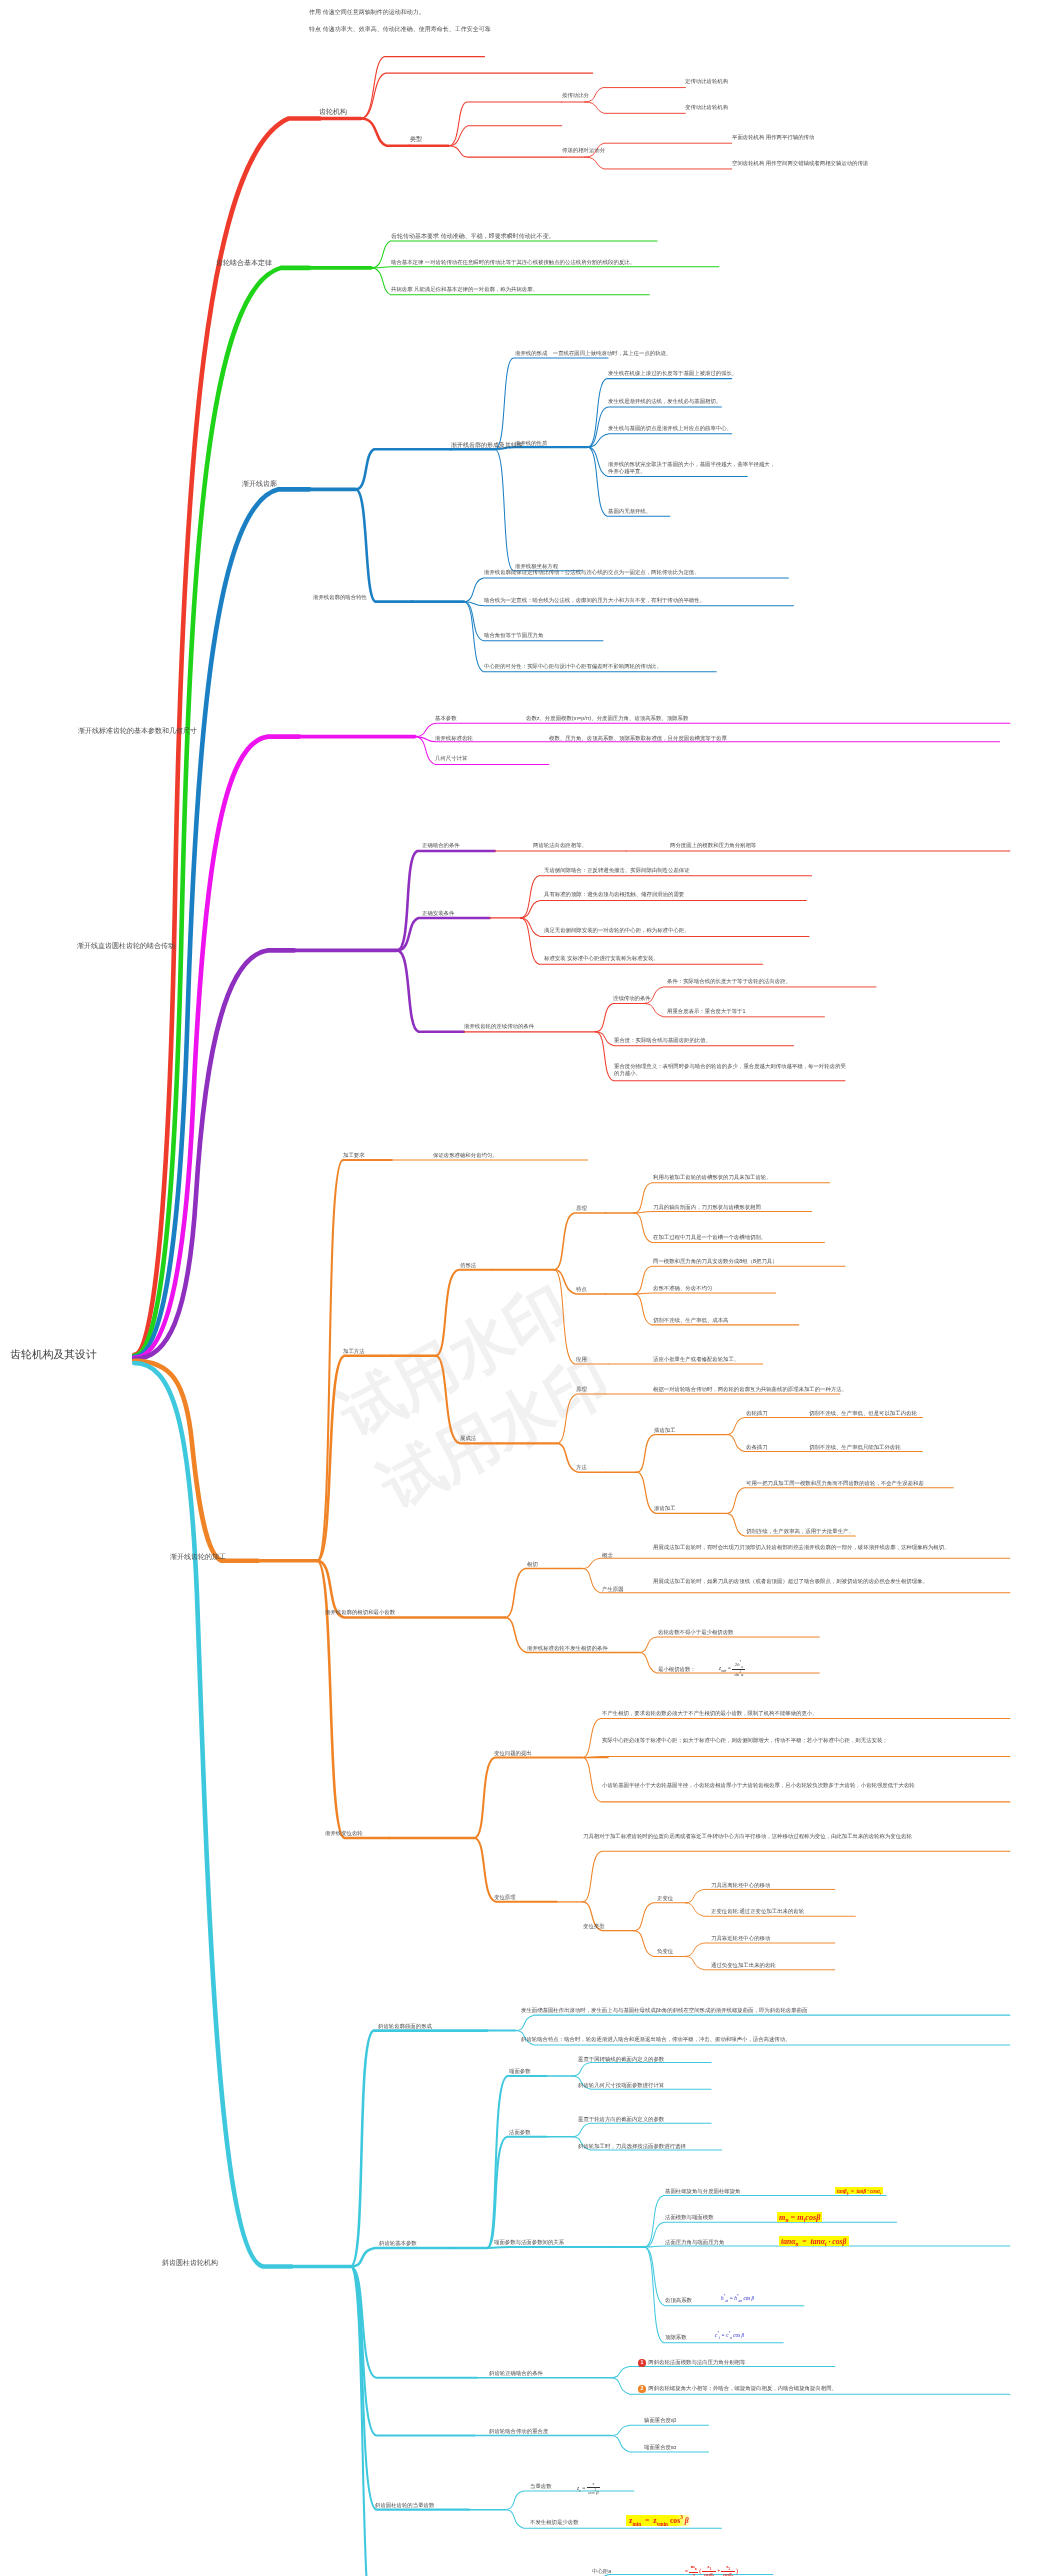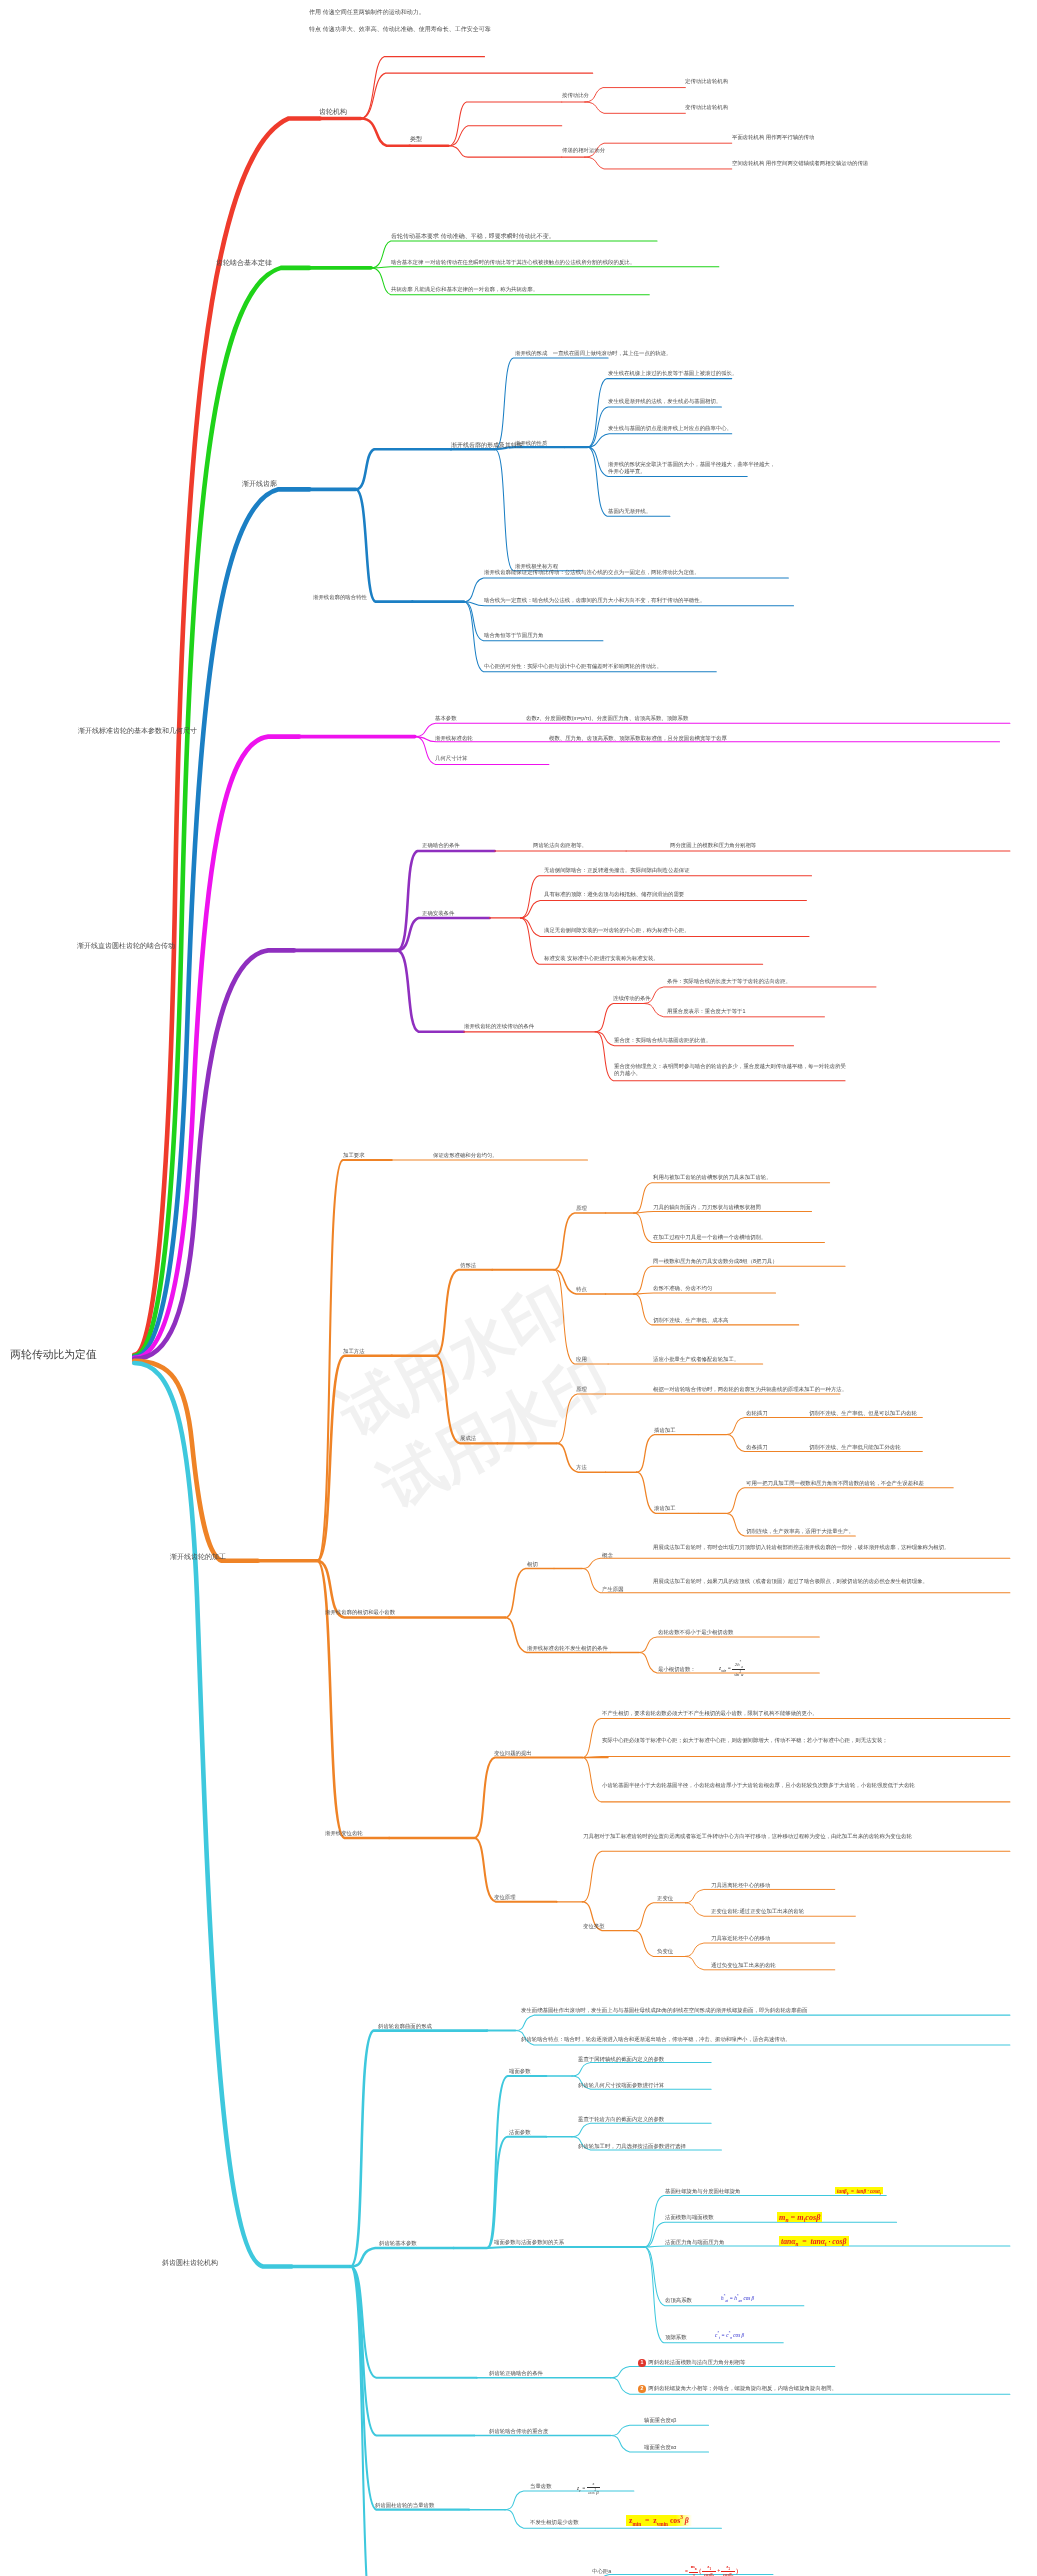--- a/index.html
+++ b/index.html
@@ -261,21 +261,21 @@
       <path d="M905,5134 L1000,5134" stroke="#3ec8dd" stroke-width="3"></path>
       <path d="M1000,5134 C1026,5134 1010,5040 1040,5034 L1095,5034" stroke="#3ec8dd" stroke-width="2.5"></path>
       <path d="M1000,5134 C1026,5134 1014,5134 1042,5134 L1400,5134" stroke="#3ec8dd" stroke-width="2"></path>
       <path d="M1000,5134 C1026,5134 1010,5198 1040,5206 L1410,5206" stroke="#3ec8dd" stroke-width="2"></path>
       <path d="M1095,5034 L1145,5034" stroke="#3ec8dd" stroke-width="2.5"></path>
       <path d="M1145,5034 C1170,5034 1155,5002 1182,4998 L1500,4998" stroke="#3ec8dd" stroke-width="2"></path>
       <path d="M1145,5034 C1170,5034 1155,5058 1182,5066 L1700,5066" stroke="#3ec8dd" stroke-width="2"></path>
     </g>
   </svg>
 
-  <div class="node root" style="left:10.3px;top:1347px;">两轮传动比为定值</div>
+  <div class="node root" style="left:10.3px;top:1347px;">齿轮机构及其设计</div>
 
   <div class="node l1" style="left:319px;top:107px;">齿轮机构</div>
   <div class="node l2" style="left:309px;top:8.2px;">作用 传递空间任意两轴制件的运动和动力。</div>
   <div class="node l2" style="left:309px;top:25px;">特点 传递功率大、效率高、传动比准确、使用寿命长、工作安全可靠</div>
   <div class="node l2" style="left:410px;top:135px;">类型</div>
   <div class="node l3" style="left:562px;top:92px;">按传动比分</div>
   <div class="node l3" style="left:685px;top:78px;">定传动比齿轮机构</div>
   <div class="node l3" style="left:685px;top:104px;">变传动比齿轮机构</div>
   <div class="node l3" style="left:562px;top:147px;">传递的相对运动分</div>
   <div class="node l3" style="left:732px;top:134px;">平面齿轮机构 用作两平行轴的传动</div>

